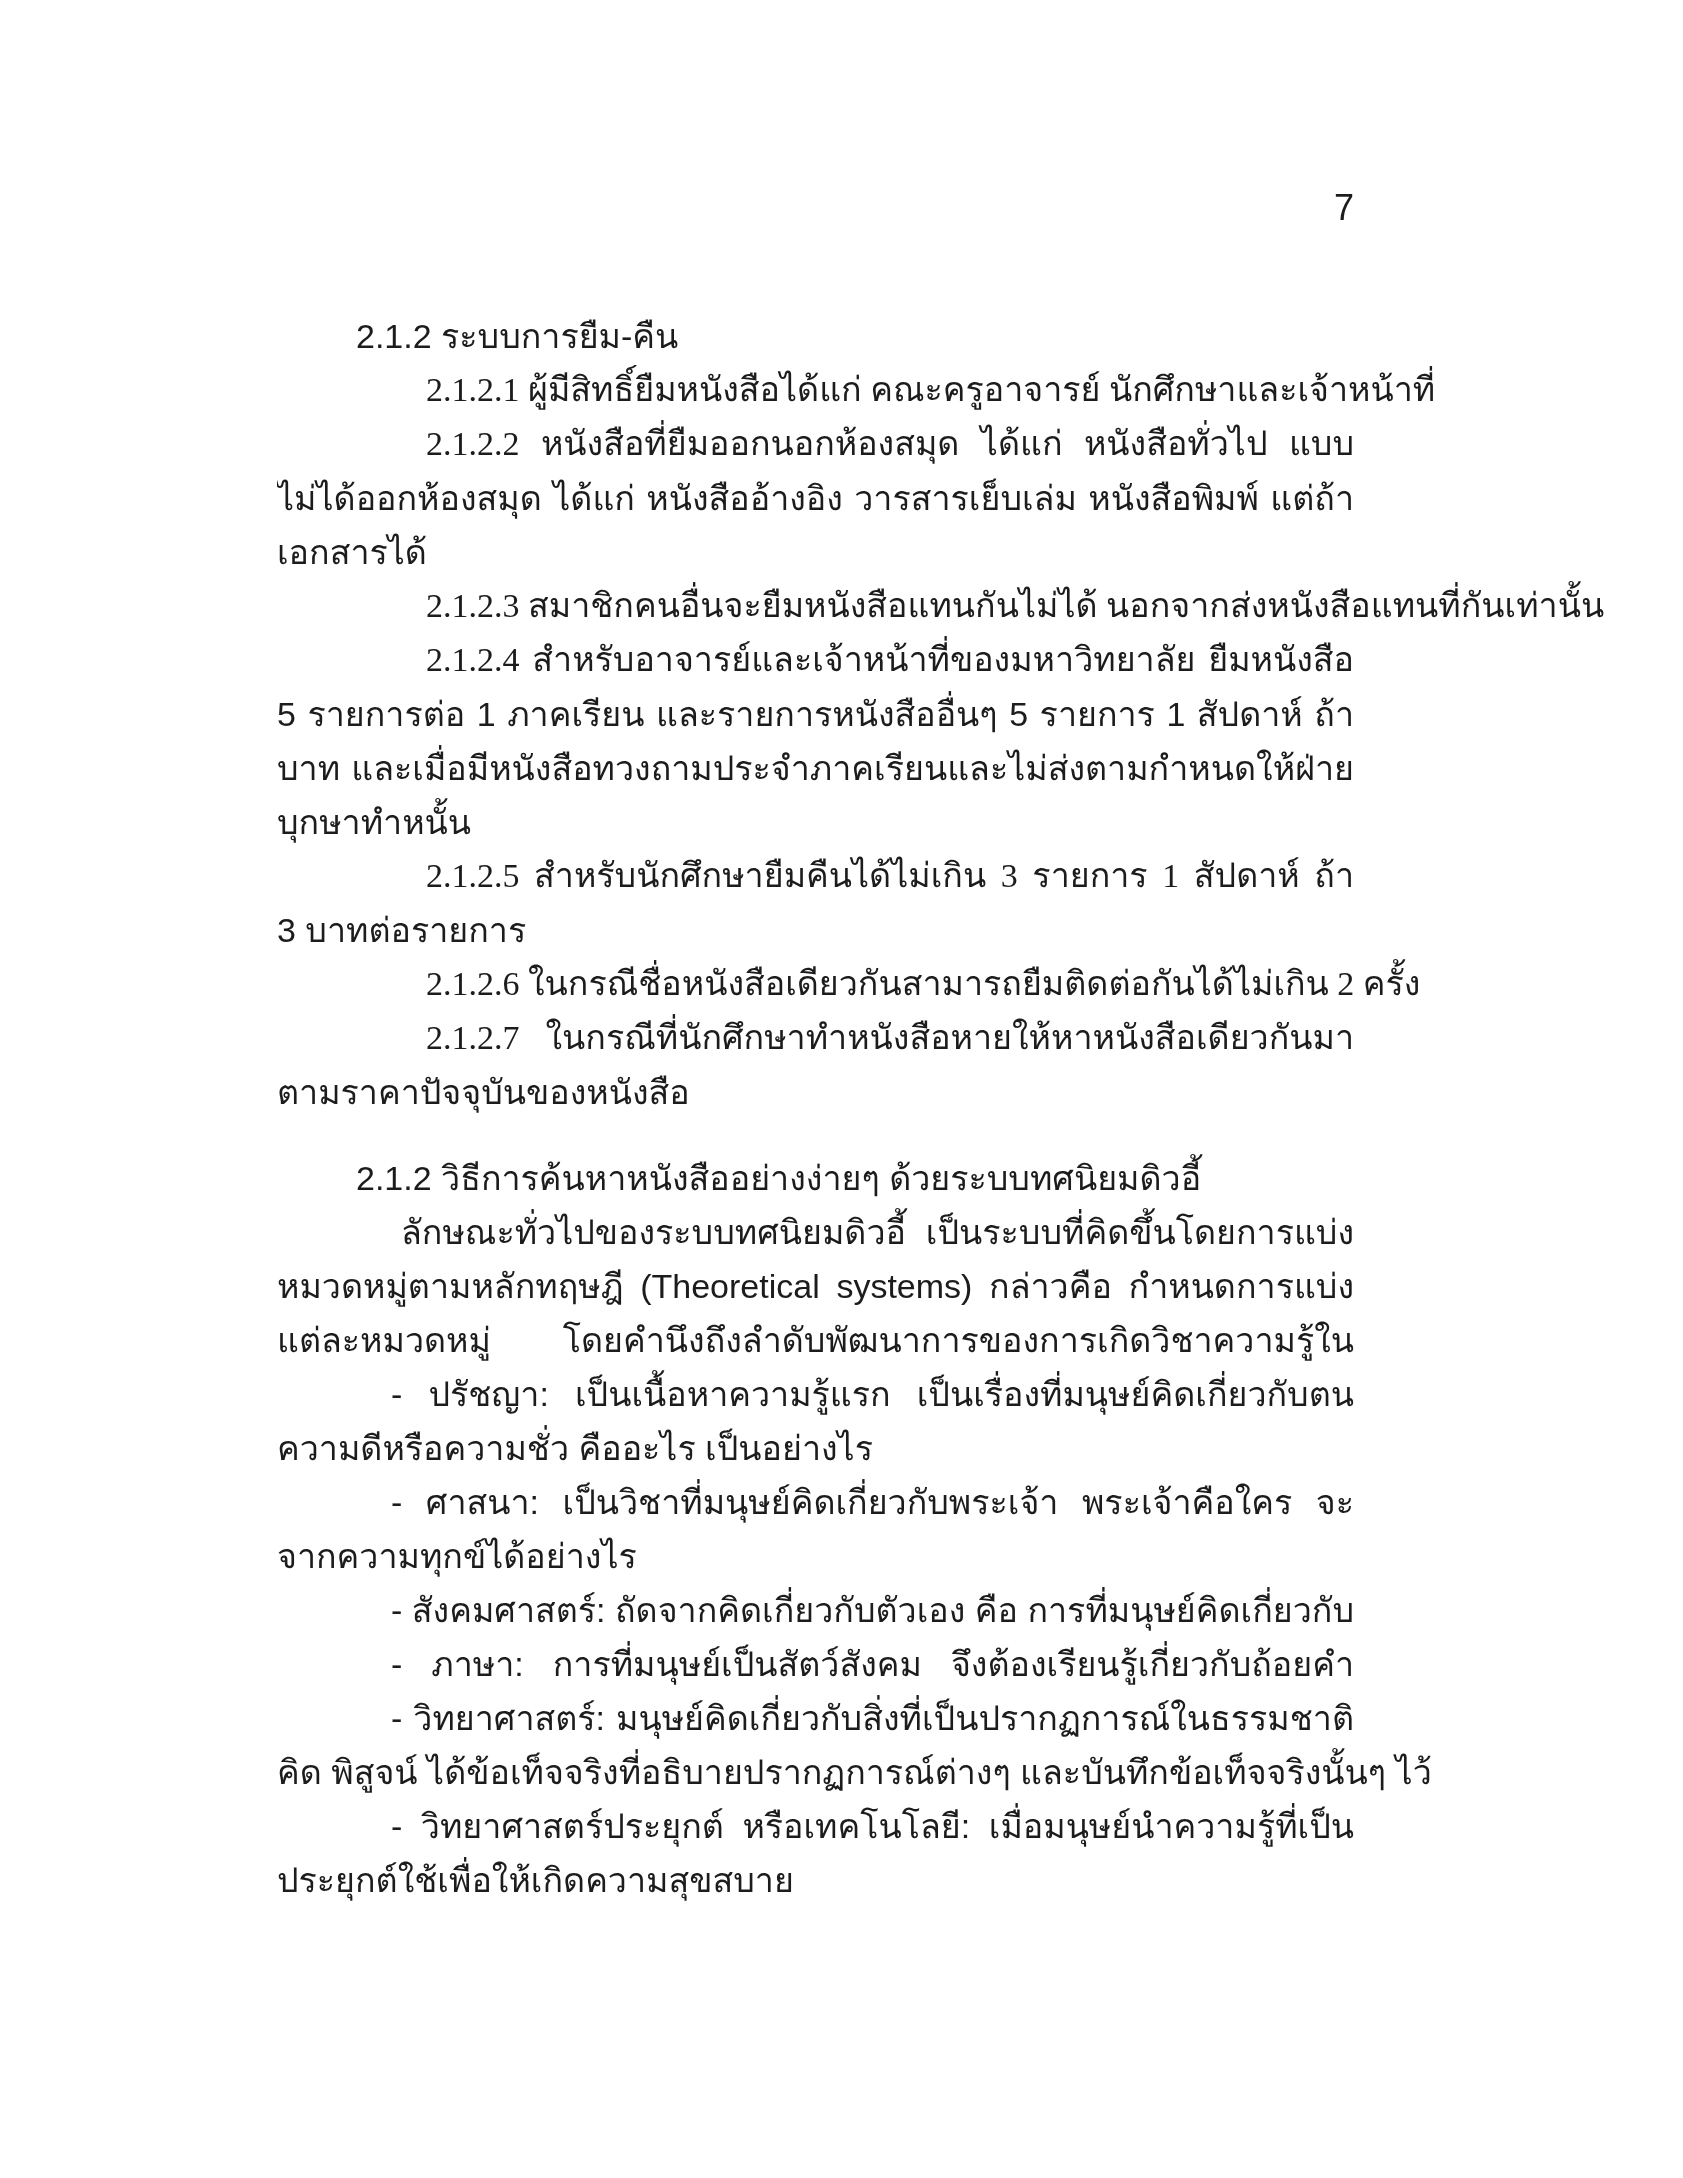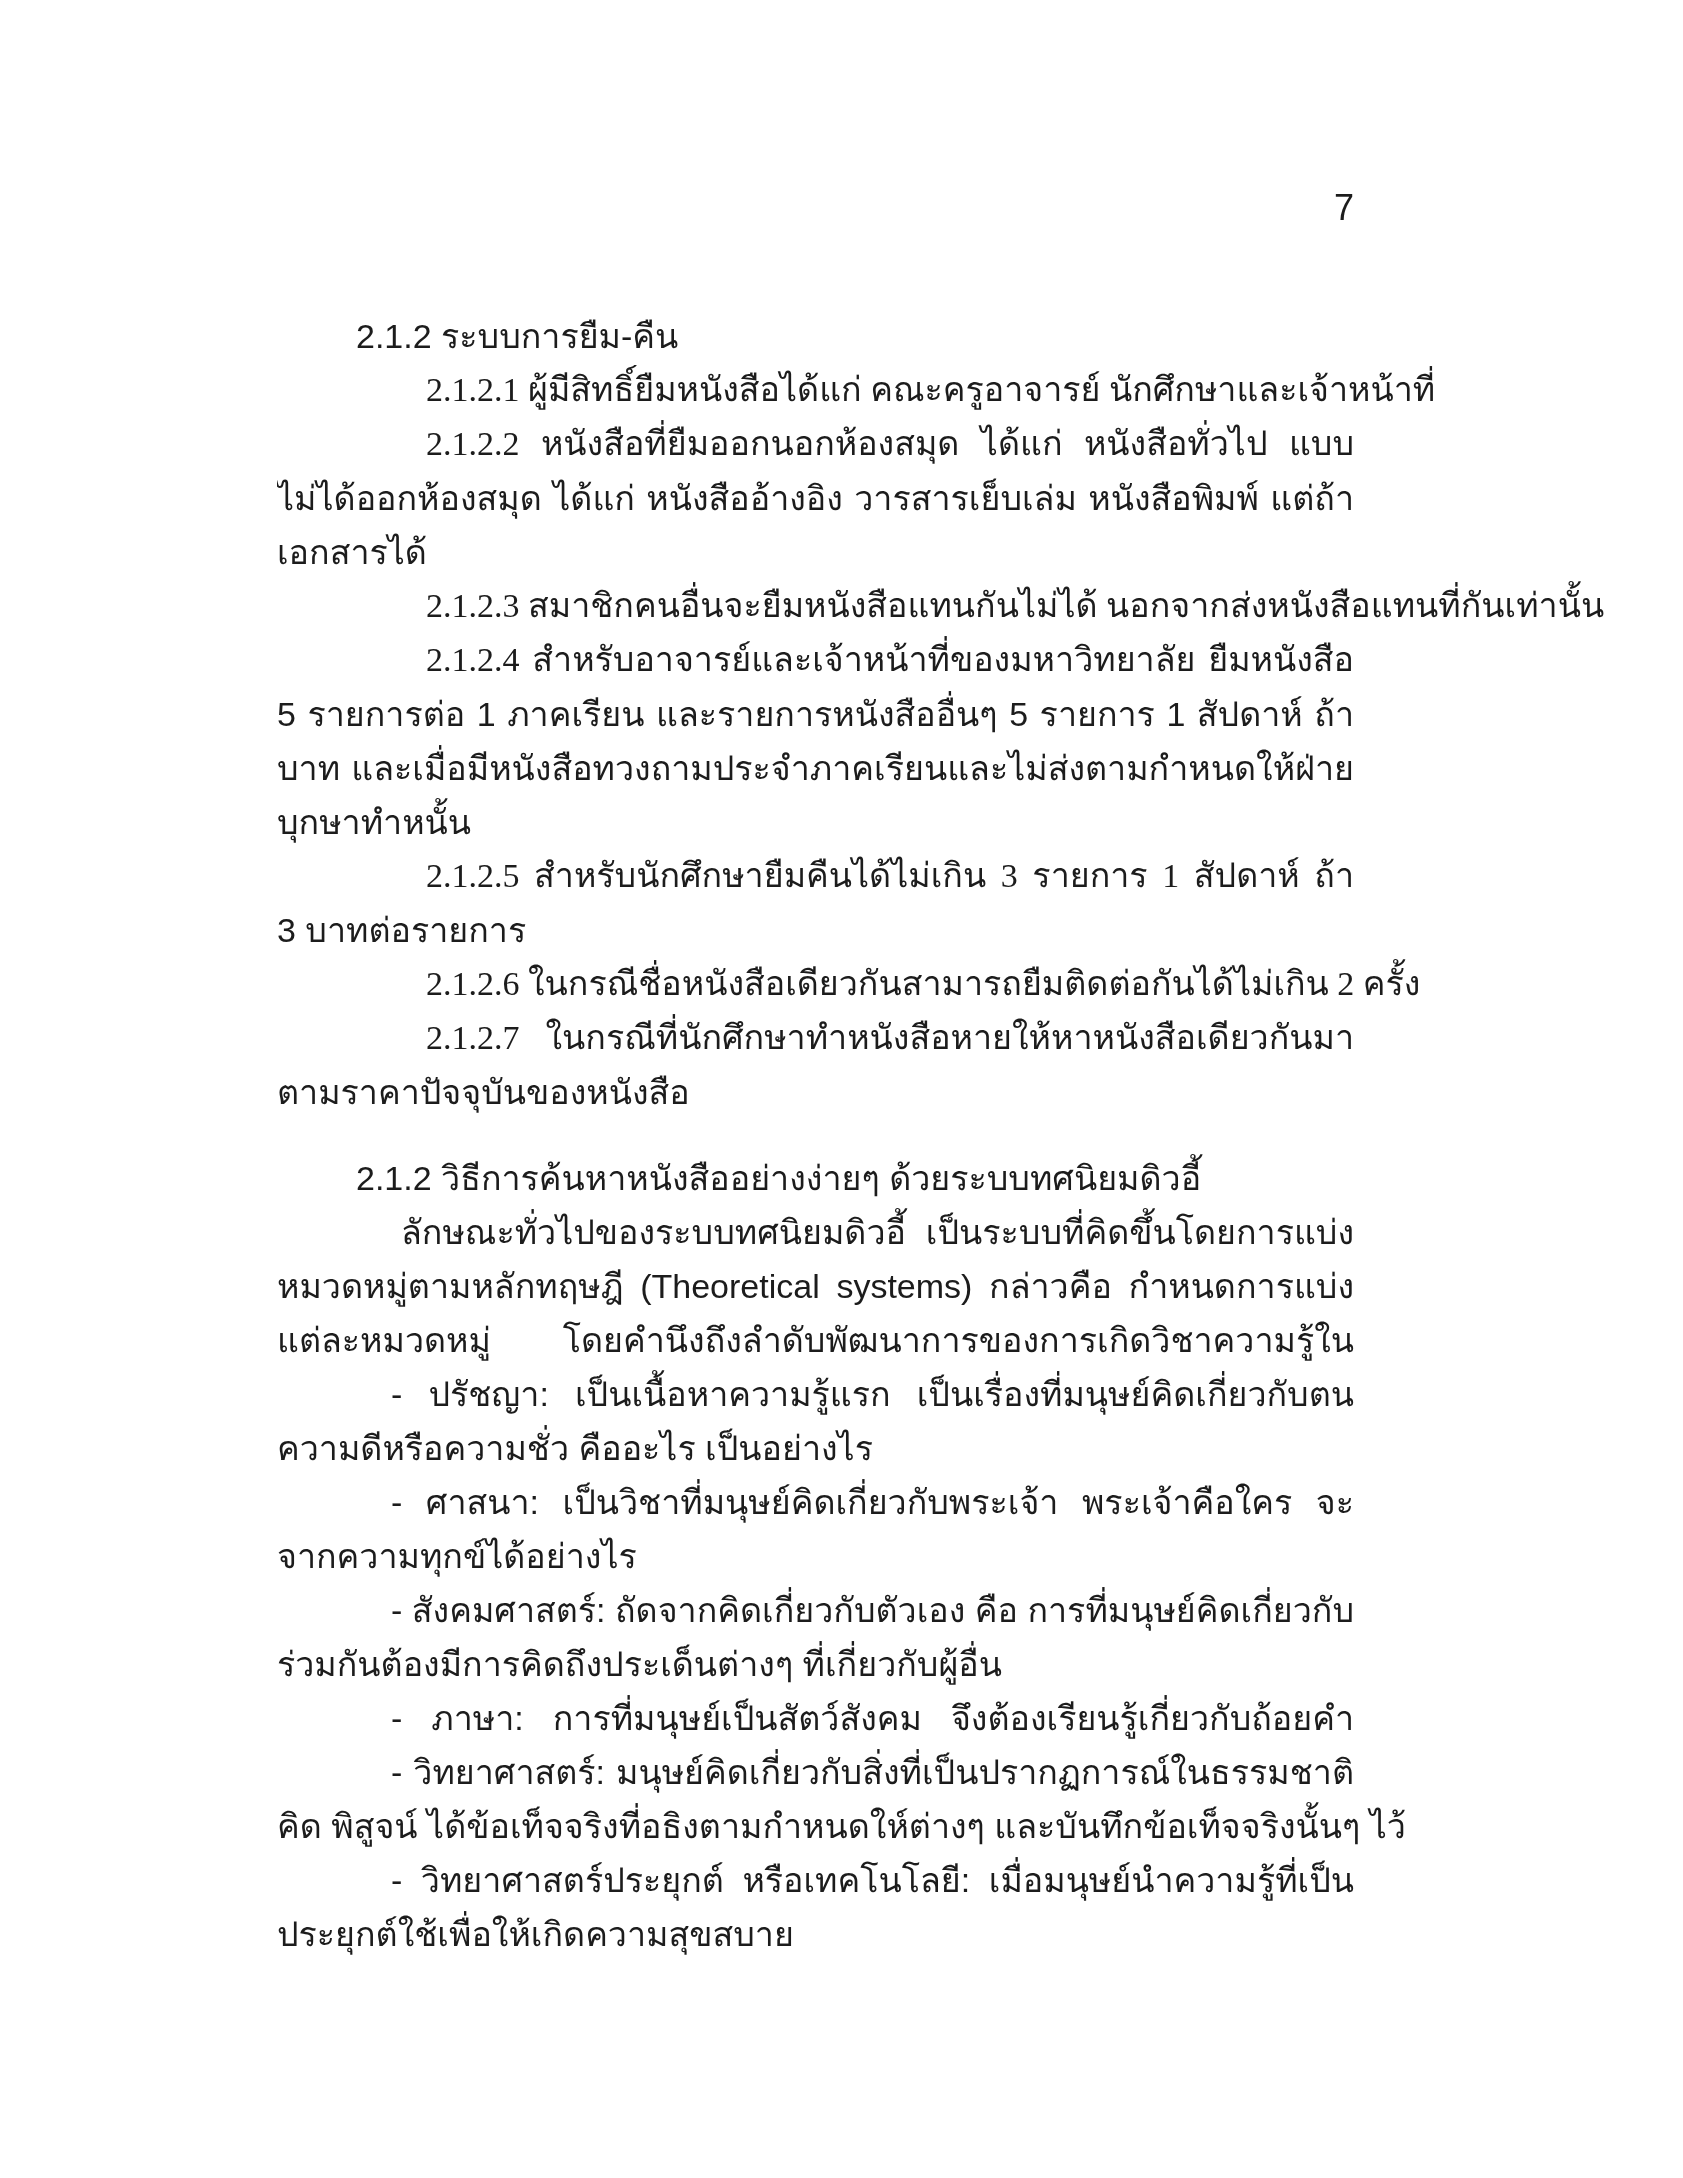--- a/index.html
+++ b/index.html
@@ -75,21 +75,20 @@
       <div class="line indent-none">ตามราคาปัจจุบันของหนังสือ</div>
       <div class="line indent-h">2.1.2 วิธีการค้นหาหนังสืออย่างง่ายๆ ด้วยระบบทศนิยมดิวอี้</div>
       <div class="line indent-para justify">ลักษณะทั่วไปของระบบทศนิยมดิวอี้ เป็นระบบที่คิดขึ้นโดยการแบ่งวิชาความรู้ออกเป็น</div>
       <div class="line indent-none justify">หมวดหมู่ตามหลักทฤษฎี (Theoretical systems) กล่าวคือ กำหนดการแบ่งหมวดหมู่วิชาความรู้ใน</div>
       <div class="line indent-none justify">แต่ละหมวดหมู่ โดยคำนึงถึงลำดับพัฒนาการของการเกิดวิชาความรู้ในแต่ละสาขาเป็นสำคัญ เริ่มจาก</div>
       <div class="line indent-dash justify">- ปรัชญา: เป็นเนื้อหาความรู้แรก เป็นเรื่องที่มนุษย์คิดเกี่ยวกับตน คือใคร มาจากไหน</div>
       <div class="line indent-none">ความดีหรือความชั่ว คืออะไร เป็นอย่างไร</div>
       <div class="line indent-dash justify">- ศาสนา: เป็นวิชาที่มนุษย์คิดเกี่ยวกับพระเจ้า พระเจ้าคือใคร จะช่วยให้มนุษย์หลุดพ้น</div>
       <div class="line indent-none">จากความทุกข์ได้อย่างไร</div>
       <div class="line indent-dash justify">- สังคมศาสตร์: ถัดจากคิดเกี่ยวกับตัวเอง คือ การที่มนุษย์คิดเกี่ยวกับบุคคลอื่น การอยู่</div>
-      <div class="line indent-none">ร่วมกันต้องมีการคิดถึงประเด็นต่างๆ ที่เกี่ยวกับผู้อื่น</div>
       <div class="line indent-dash justify">- ภาษา: การที่มนุษย์เป็นสัตว์สังคม จึงต้องเรียนรู้เกี่ยวกับถ้อยคำและการสื่อสารเพื่อ</div>
       <div class="line indent-dash justify">- วิทยาศาสตร์: มนุษย์คิดเกี่ยวกับสิ่งที่เป็นปรากฏการณ์ในธรรมชาติ ทำไมจึงเกิด มีการ</div>
-      <div class="line indent-none">คิด พิสูจน์ ได้ข้อเท็จจริงที่อธิงตามกำหนดให์ต่างๆ และบันทึกข้อเท็จจริงนั้นๆ ไว้</div>
+      <div class="line indent-none">คิด พิสูจน์ ได้ข้อเท็จจริงที่อธิบายปรากฏการณ์ต่างๆ และบันทึกข้อเท็จจริงนั้นๆ ไว้</div>
       <div class="line indent-dash justify">- วิทยาศาสตร์ประยุกต์ หรือเทคโนโลยี: เมื่อมนุษย์นำความรู้ที่เป็นวิทยาศาสตร์มา</div>
       <div class="line indent-none">ประยุกต์ใช้เพื่อให้เกิดความสุขสบาย</div>
     </div>
 </div>
 
 
 </body></html>

